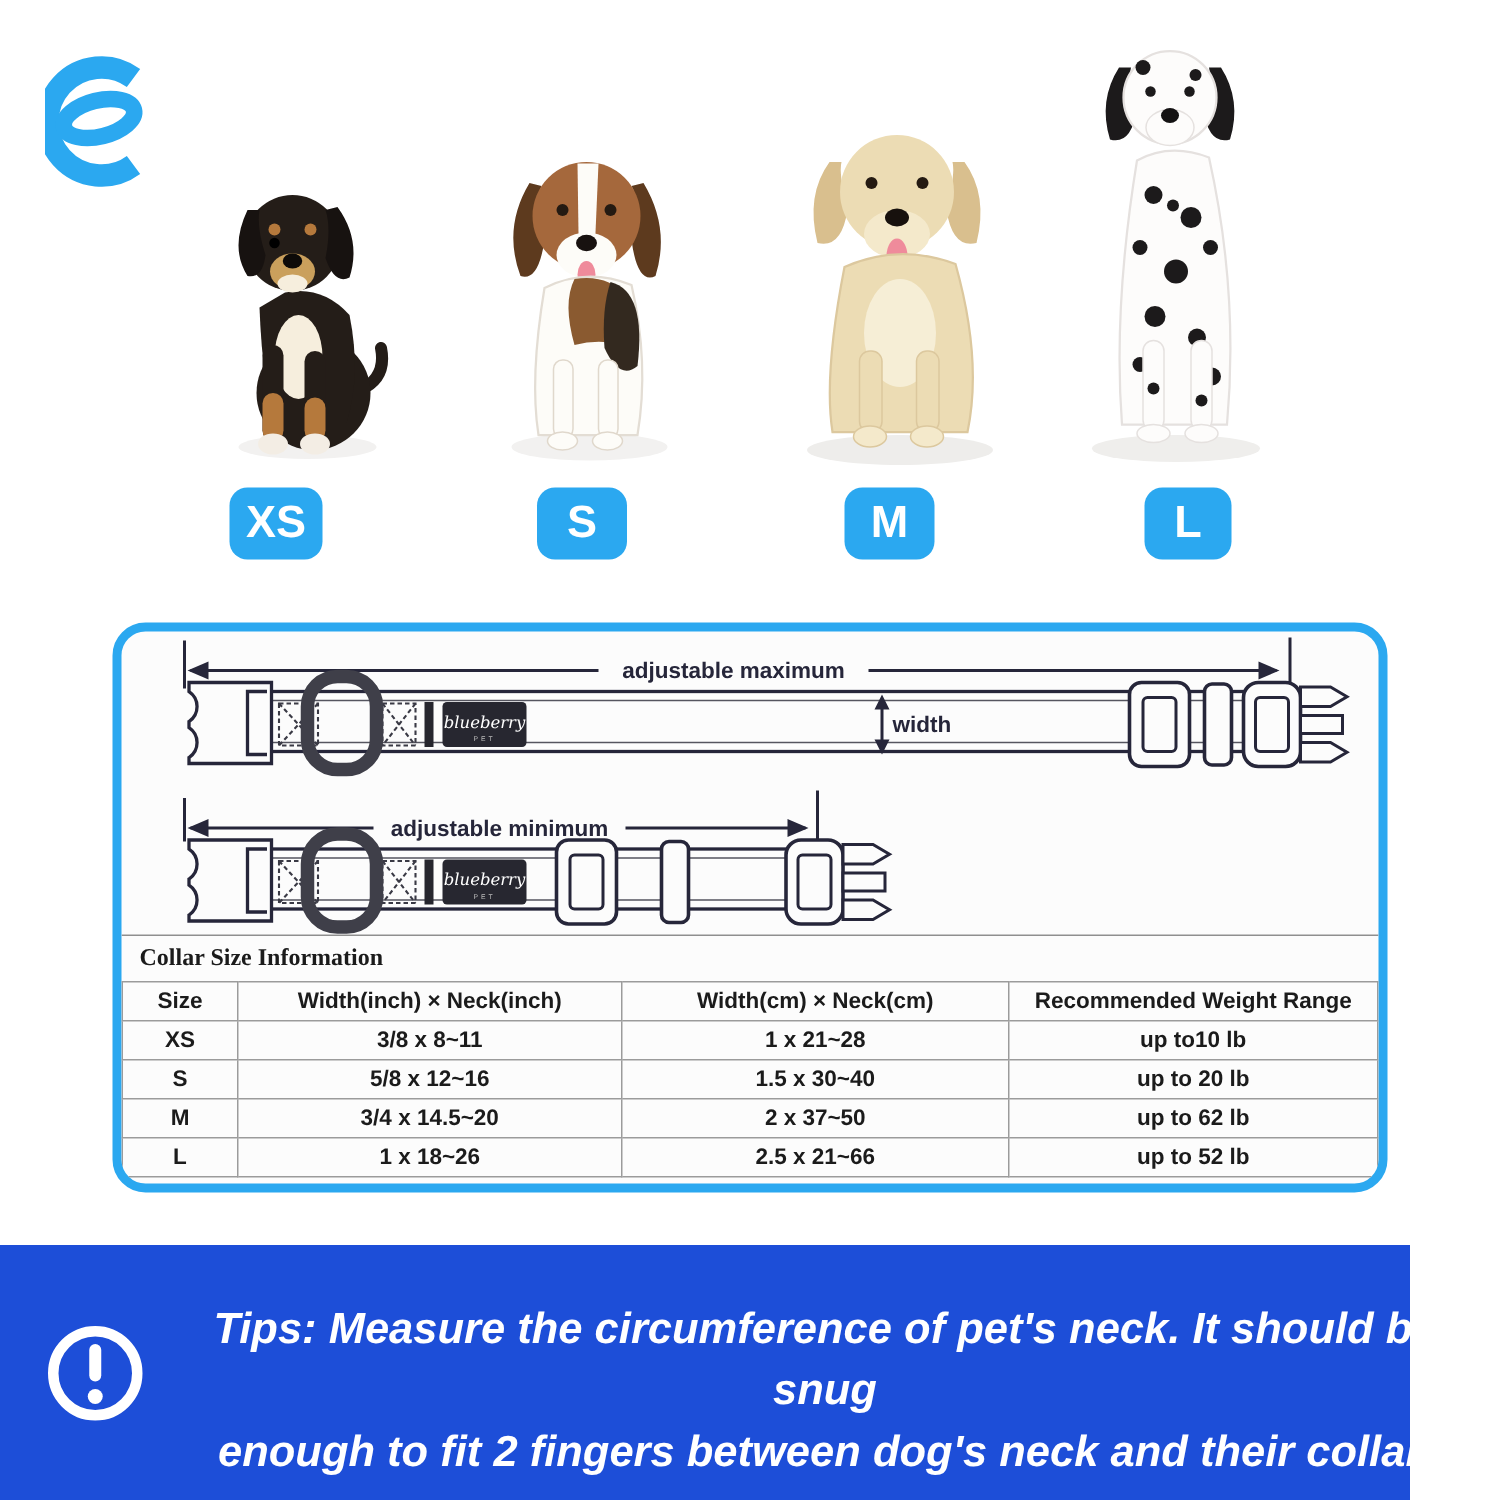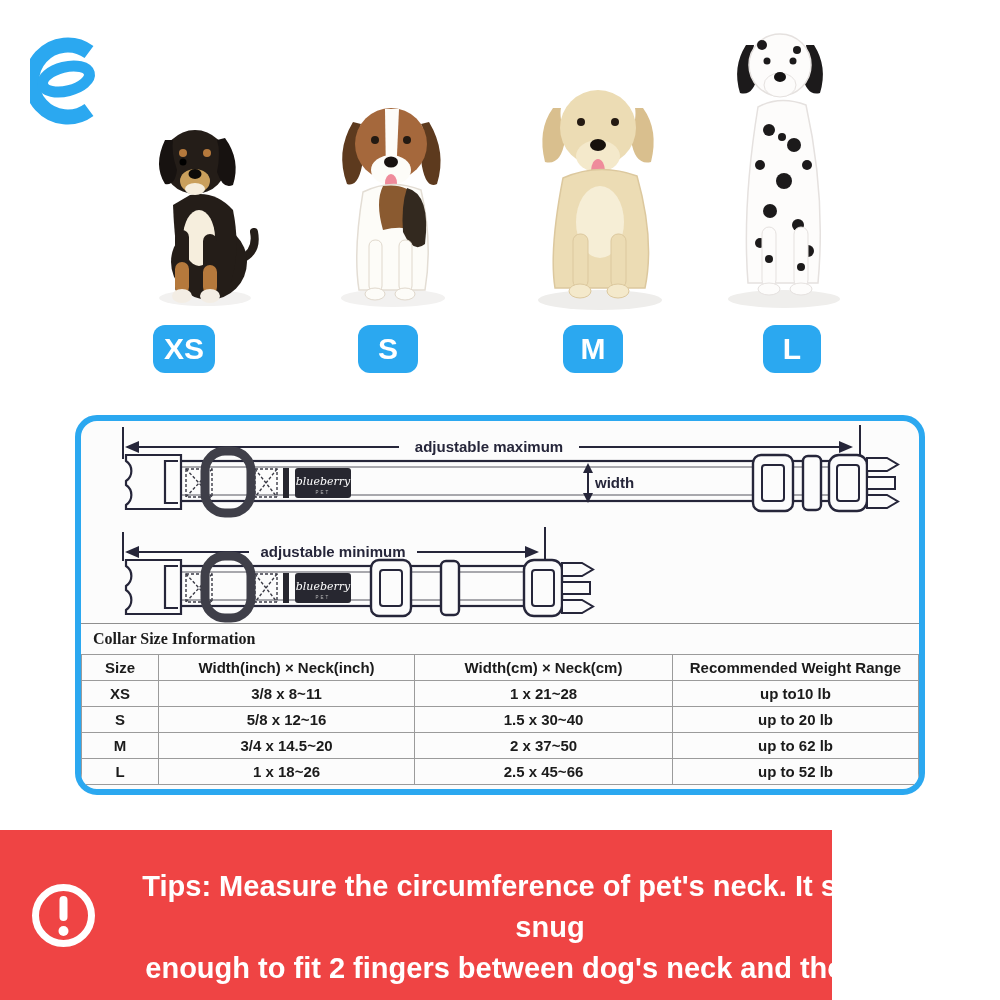--- a/index.html
+++ b/index.html
@@ -19,21 +19,21 @@
   .box-divider{border-top:1px solid #8f8f8f;height:0;}
   .size-info-title{height:30px;line-height:30px;padding-left:12px;font-size:16px;
                    font-weight:bold;color:#1b1b1b;font-family:Liberation Serif, serif;}
   table.size-table{border-collapse:collapse;width:100%;table-layout:fixed;
                    font-size:15px;color:#1b1b1b;}
   table.size-table th,table.size-table td{border:1px solid #9b9b9b;height:25px;
                    text-align:center;padding:0;font-weight:600;}
   table.size-table th{font-weight:bold;}
 
   
-  .tips-banner{position:absolute;left:0;top:830px;width:832px;height:170px;background:#ef4444;}
+  .tips-banner{position:absolute;left:0;top:830px;width:940px;height:170px;background:#1d4ed8;font-style:italic;}
   .tips-text{position:absolute;left:110px;top:36px;width:880px;text-align:center;color:#fff;
              font-weight:bold;font-size:29px;line-height:41px;}
 
   .dim-label{font-size:15px;font-weight:bold;fill:#26263a;}
   .line{stroke:#26263a;}
 </style>
 </head>
 <body>
 
 <svg class="abs" style="left:30px;top:26px;" width="74" height="112" viewBox="0 0 74 112">
@@ -255,21 +255,21 @@
       </tr>
       <tr>
         <td>M</td>
         <td>3/4 x 14.5~20</td>
         <td>2 x 37~50</td>
         <td>up to 62 lb</td>
       </tr>
       <tr>
         <td>L</td>
         <td>1 x 18~26</td>
-        <td>2.5 x 45~66</td>
+        <td>2.5 x 21~66</td>
         <td>up to 52 lb</td>
       </tr>
     </tbody>
   </table>
 </div>
 
 <div class="tips-banner">
   <svg class="abs" style="left:30px;top:52px;" width="67" height="67" viewBox="0 0 67 67">
     <circle cx="33.5" cy="33.5" r="28" fill="none" stroke="#ffffff" stroke-width="7"></circle>
     <rect x="29.5" y="14" width="8" height="25" rx="4" fill="#ffffff"></rect>

